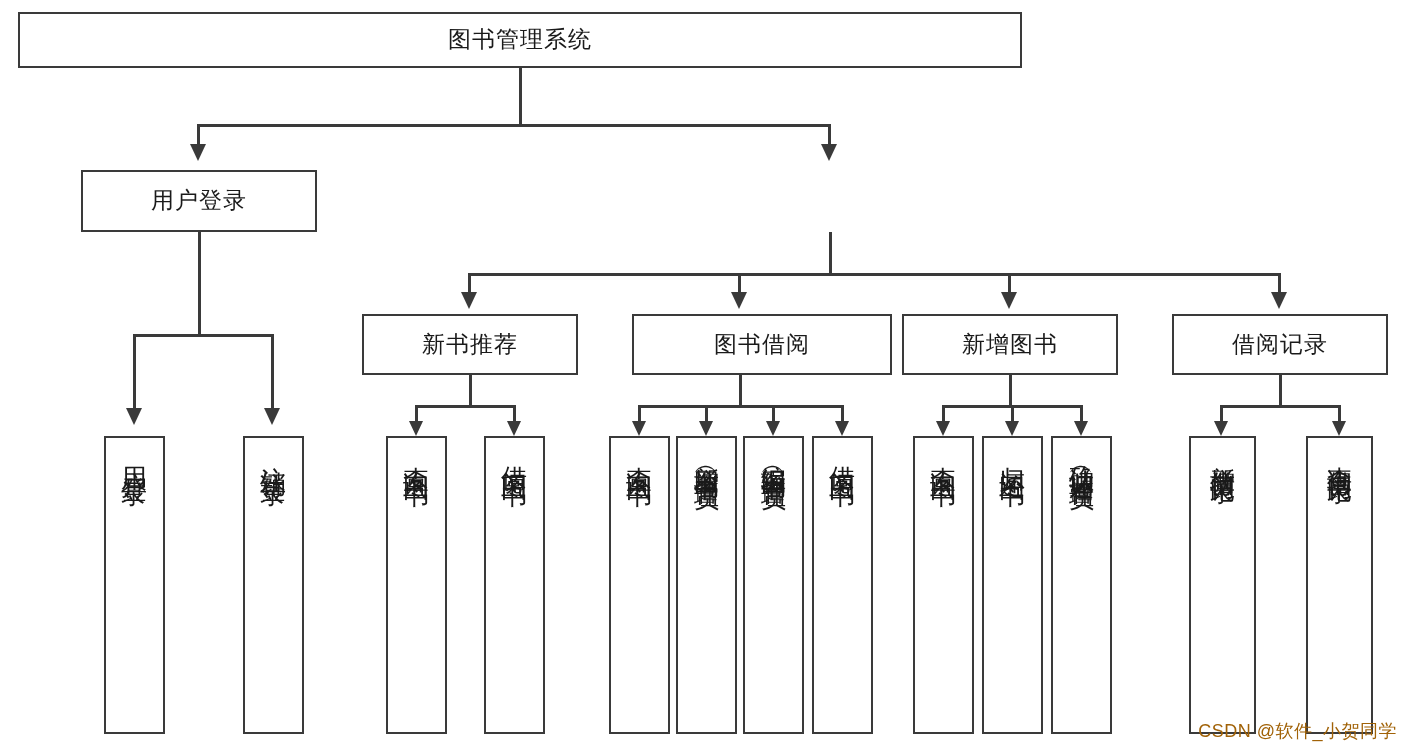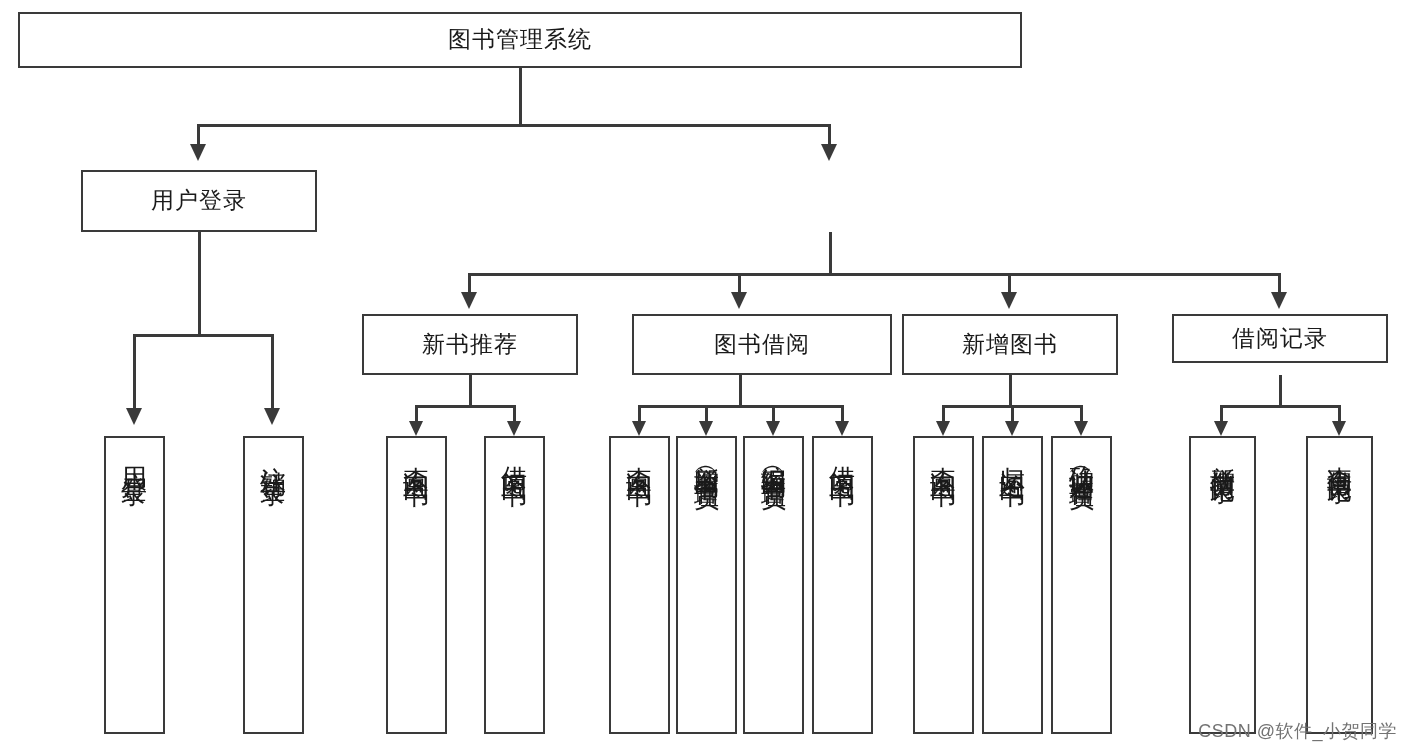--- a/index.html
+++ b/index.html
@@ -75,21 +75,21 @@
     border-left-width:7px;
     border-right-width:7px;
     border-top-width:15px;
   }
   
   #watermark{
     position:absolute;
     right:8px;
     bottom:4px;
     font-size:18px;
-    color:#737373;
+    color:#a16207;
     letter-spacing:0.5px;
     white-space:nowrap;
     user-select:none;
   }
 </style>
 </head>
 <body>
 
 <div id="canvas">
 
@@ -166,21 +166,21 @@
 
   <div class="node h" style="left:362px;top:314px;width:216px;height:61px;">
     <span class="label">新书推荐</span>
   </div>
   <div class="node h" style="left:632px;top:314px;width:260px;height:61px;">
     <span class="label">图书借阅</span>
   </div>
   <div class="node h" style="left:902px;top:314px;width:216px;height:61px;">
     <span class="label">新增图书</span>
   </div>
-  <div class="node h" style="left:1172px;top:314px;width:216px;height:49px;justify-content:center;">
+  <div class="node h" style="left:1172px;top:314px;width:216px;height:61px;justify-content:center;">
     <span class="label">借阅记录</span>
   </div>
 
   <div class="node v" style="left:104px;top:436px;width:61px;height:298px;">
     <span class="label">用户登录</span>
   </div>
   <div class="node v" style="left:243px;top:436px;width:61px;height:298px;">
     <span class="label">注销登录</span>
   </div>
   <div class="node v" style="left:386px;top:436px;width:61px;height:298px;">

